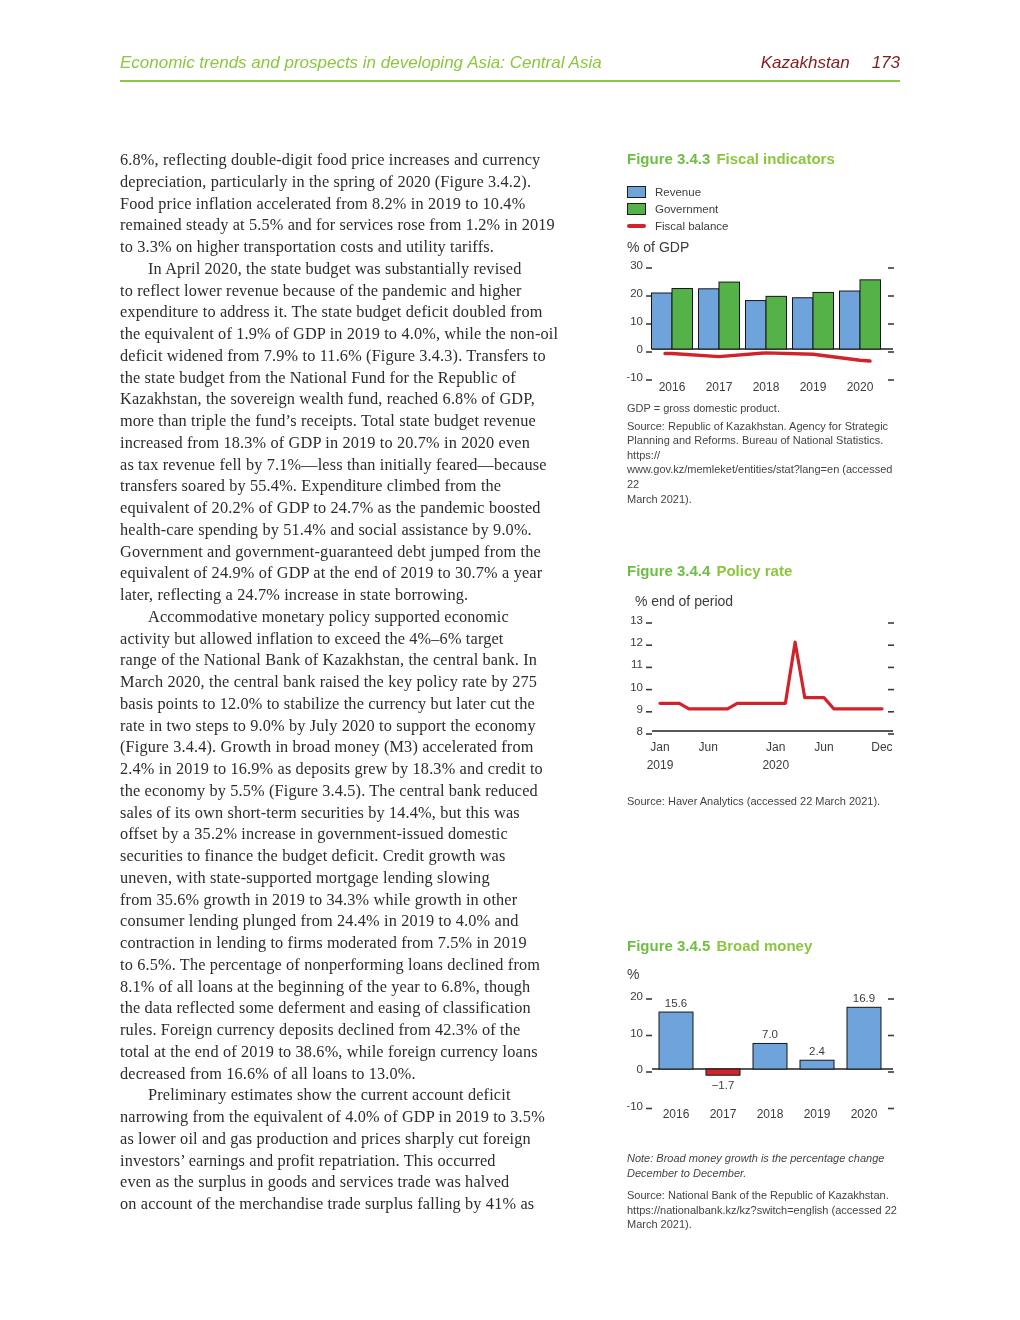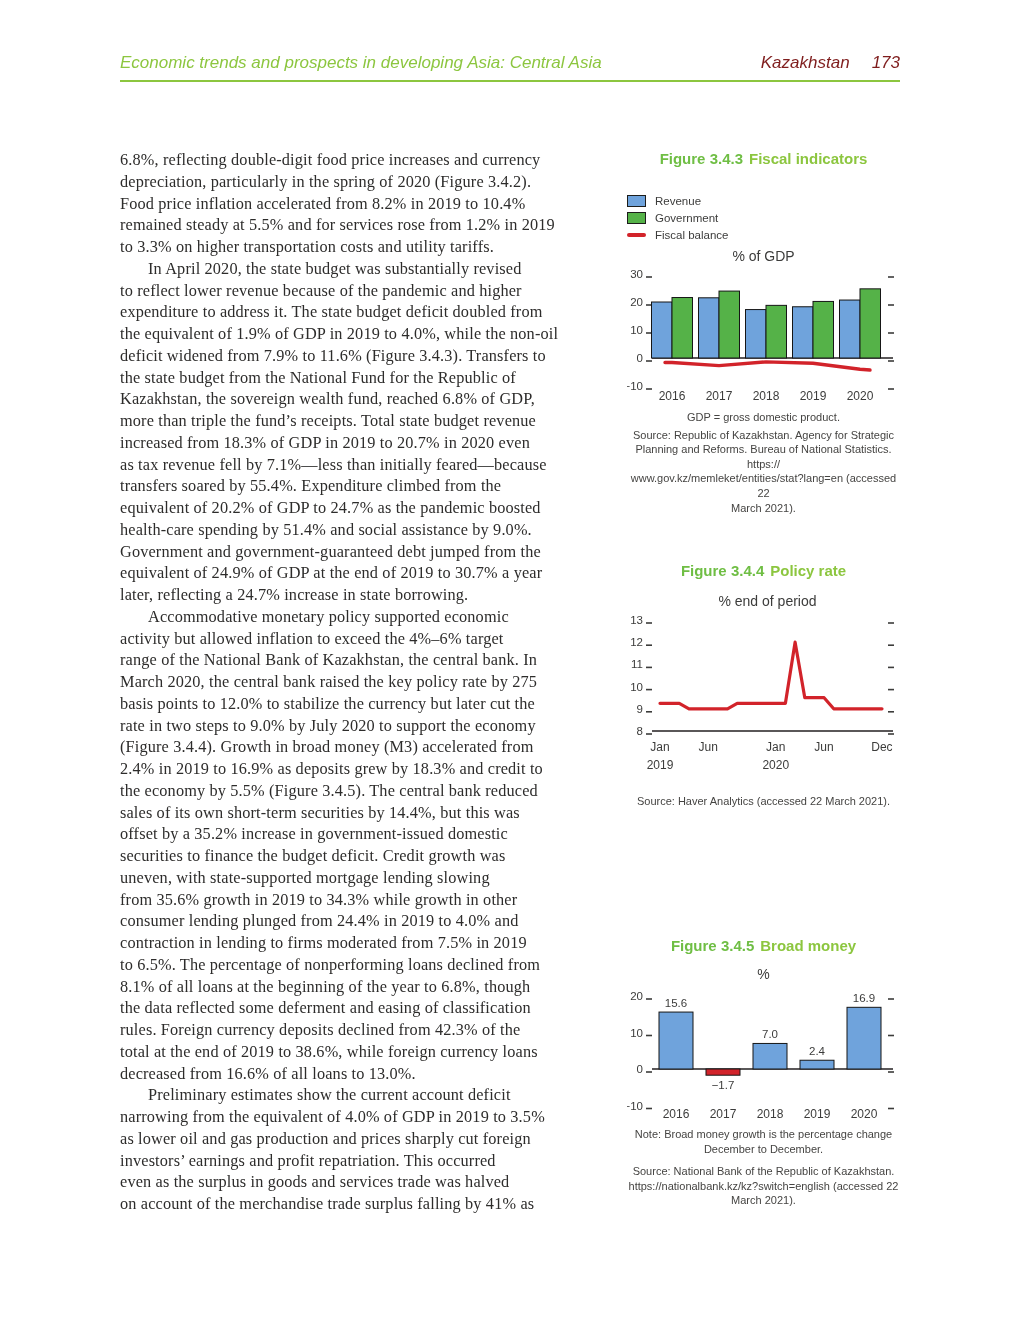--- a/index.html
+++ b/index.html
@@ -11,39 +11,39 @@
              font-style:italic;font-size:17px;color:#7f1d1d;}
   .run-right .pgnum{margin-left:22px;}
   .hrule{position:absolute;left:120px;top:80px;width:780px;height:2px;background:#8CC63F;}
   
   .text-col{position:absolute;left:120px;top:149px;width:470px;
             font-family:"Liberation Serif",serif;font-size:16.3px;line-height:21.75px;
             color:#2d2c2b;letter-spacing:.15px;}
   .text-col .line{white-space:pre;}
   .text-col .line.indent{text-indent:28px;}
   
-  .fig{position:absolute;left:627px;width:273px;text-align:center;}
+  .fig{position:absolute;left:627px;width:273px;}
   .fig h3{margin:0;font-size:15px;line-height:18px;font-weight:bold;color:#6FBE44;}
   .fig h3 .ftitle{color:#8CC63F;margin-left:6px;}
-  .legend{margin-top:27px;}
+  .legend{margin-top:18px;}
   .legend .lrow{display:flex;align-items:center;margin-bottom:5px;font-size:11.5px;color:#3c3c3b;}
   .legend .sw{width:19px;height:12px;border:1px solid #1d1d1b;margin-right:9px;box-sizing:border-box;flex:0 0 auto;}
   .legend .sw.lineSw{height:4px;border:none;border-radius:2px;}
   .unit{font-size:14px;color:#3c3c3b;}
   .u1{margin-top:7px;}
   .u2{margin-top:13px;margin-left:8px;}
   .u3{margin-top:11px;}
   svg{display:block;}
   svg text{font-family:"Liberation Sans",sans-serif;font-size:11.5px;fill:#3c3c3b;}
   svg text.yr{font-size:12px;}
   .fig-note,.fig-source{font-size:11px;line-height:14.6px;color:#454442;}
   .m-note1{margin-top:6px;}
   .m-src1{margin-top:3px;}
   .m-src2{margin-top:22px;}
-  .m-note3{margin-top:2px;}
+  .m-note3{margin-top:26px;font-style:italic;}
   .m-src3{margin-top:8px;}
   .sp1{margin-top:1px;} .sp3{margin-top:3px;}
 </style>
 </head>
 <body>
 
 <div class="page">
 
   <div class="run-left">Economic trends and prospects in developing Asia: Central Asia</div>
   <div class="run-right">

